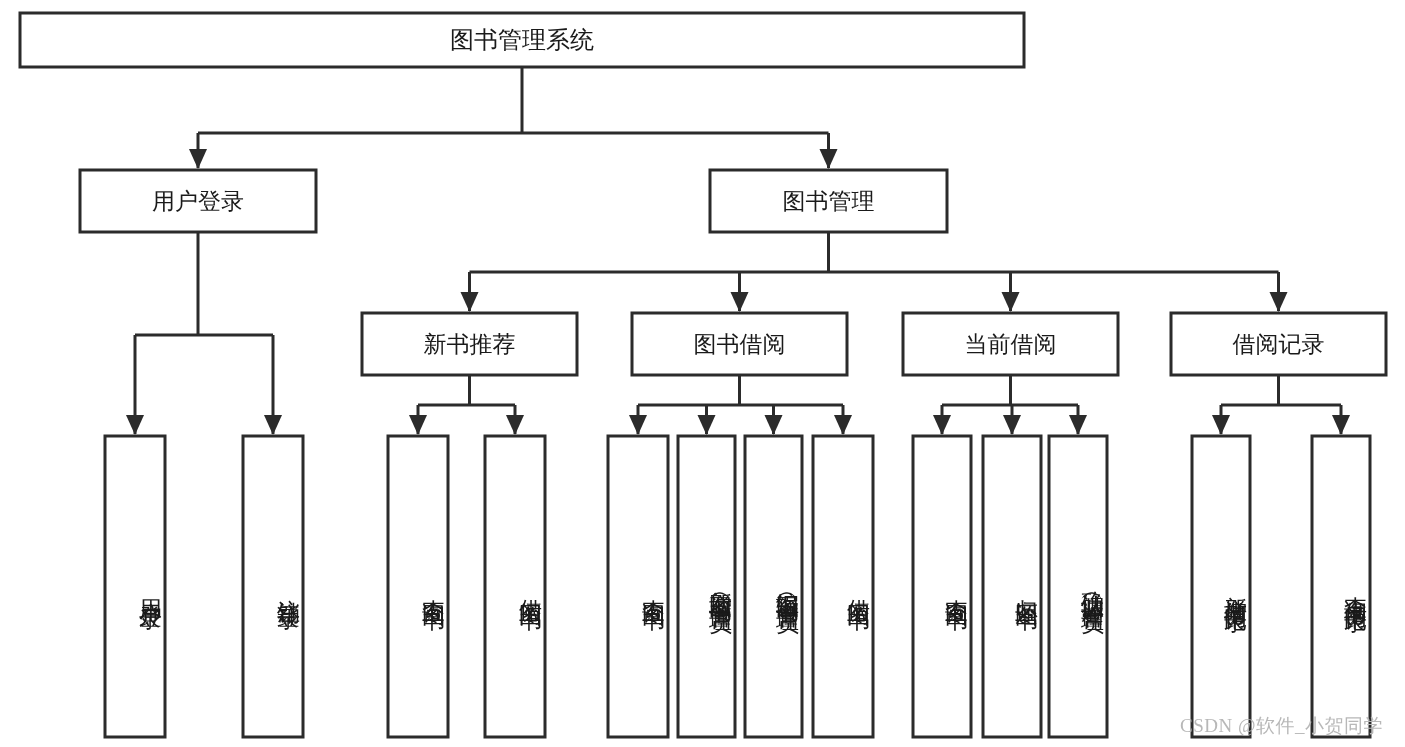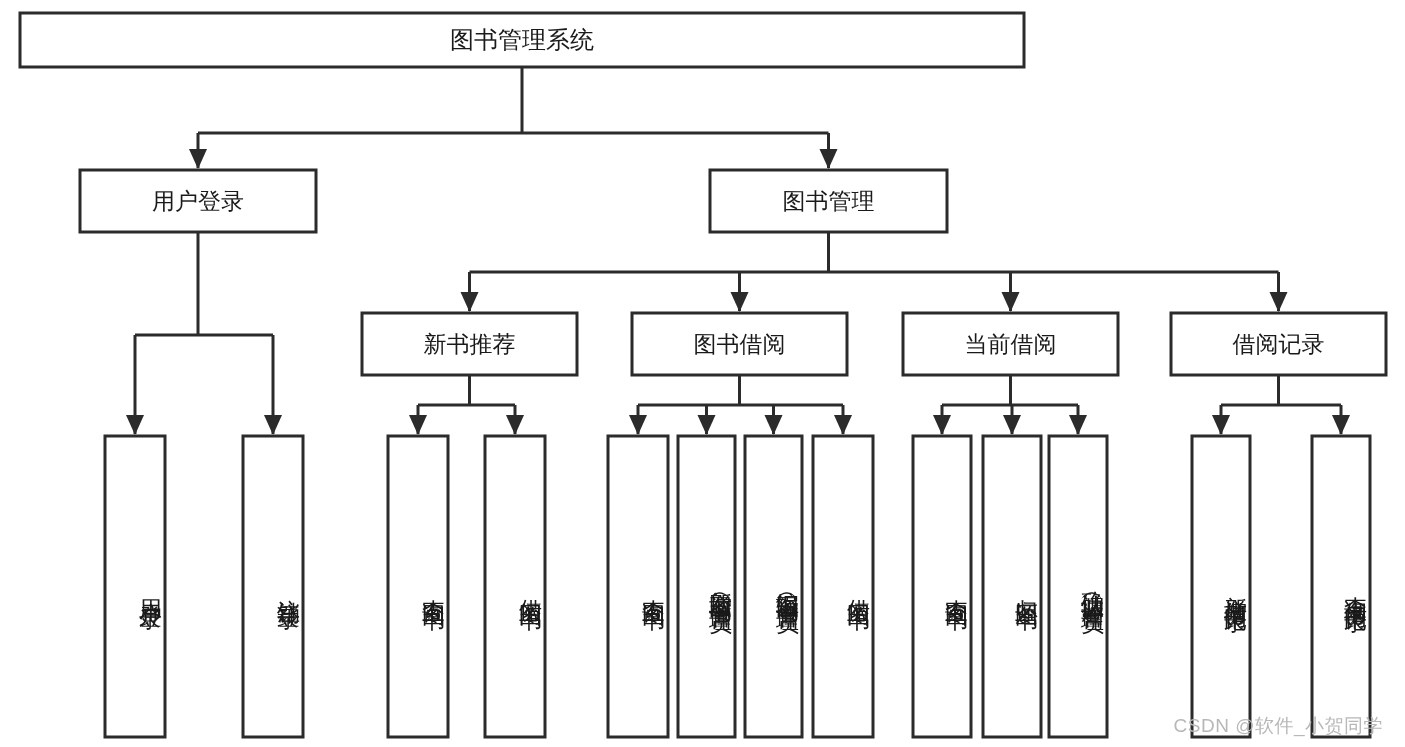--- a/index.html
+++ b/index.html
@@ -66,21 +66,21 @@
     display: flex;
     align-items: flex-start;
     justify-content: center;
     white-space: nowrap;
     pointer-events: none;
   }
   .watermark {
     position: absolute;
     right: 14px;
     bottom: 8px;
-    font-family: Liberation Sans, sans-serif;
+    font-family: Liberation Serif, serif;
     font-size: 19px;
     color: #b8b8b8;
     letter-spacing: 0.5px;
     white-space: nowrap;
   }
 </style>
 </head>
 <body>
 
 <div id="diagram-root">

